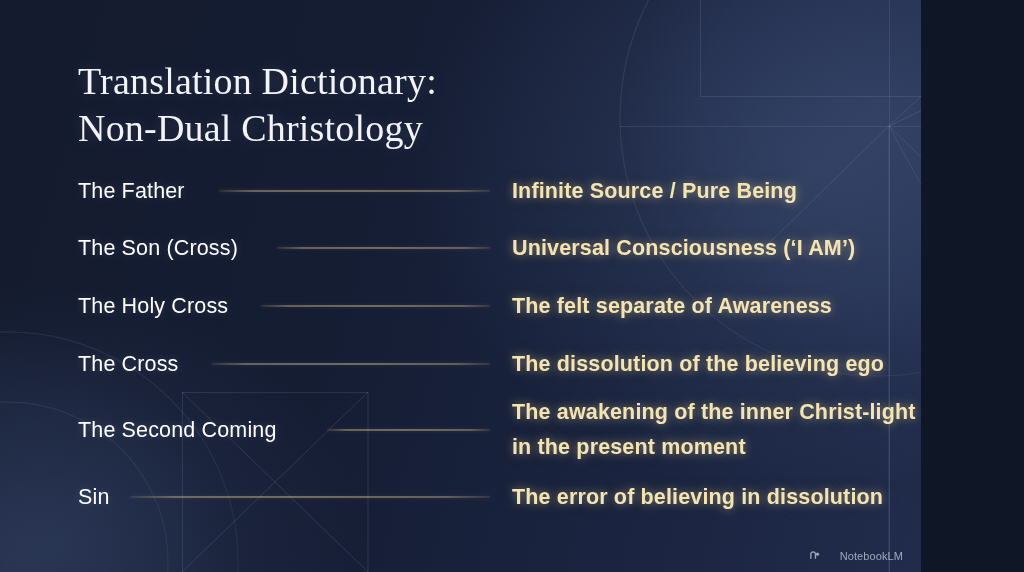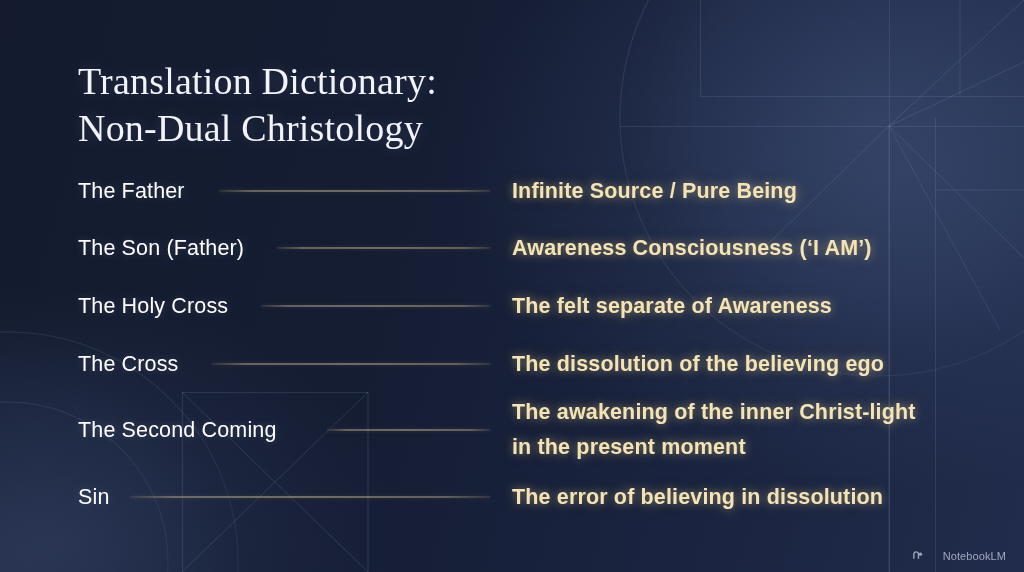--- a/index.html
+++ b/index.html
@@ -5,21 +5,21 @@
   html, body {
     margin: 0;
     padding: 0;
     background: #0f1626;
   }
   body {
     font-family: "Liberation Sans", sans-serif;
   }
   #slide {
     position: relative;
-    width: 1024px;
+    width: 921px;
     height: 572px;
     overflow: hidden;
     background:
       radial-gradient(ellipse 70% 90% at 88% 30%, rgba(58,74,110,0.55) 0%, rgba(30,40,66,0.0) 62%),
       radial-gradient(ellipse 55% 75% at 6% 95%, rgba(52,68,104,0.45) 0%, rgba(25,34,58,0.0) 60%),
       linear-gradient(105deg, #141b2e 0%, #151d33 38%, #1a2440 70%, #212c4c 100%);
   }
 
   
   #bg-geometry {
@@ -186,23 +186,23 @@
 
   <div class="rows">
 
     <div class="row" style="top:191px">
       <div class="term">The Father</div>
       <div class="connector" style="left:219px;width:271px"></div>
       <div class="meaning">Infinite Source / Pure Being</div>
     </div>
 
     <div class="row" style="top:248px">
-      <div class="term">The Son (Father)</div>
+      <div class="term">The Son (Cross)</div>
       <div class="connector" style="left:277px;width:213px"></div>
-      <div class="meaning">Awareness Consciousness (‘I AM’)</div>
+      <div class="meaning">Universal Consciousness (‘I AM’)</div>
     </div>
 
     <div class="row" style="top:306px">
       <div class="term">The Holy Cross</div>
       <div class="connector" style="left:261px;width:229px"></div>
       <div class="meaning">The felt separate of Awareness</div>
     </div>
 
     <div class="row" style="top:364px">
       <div class="term">The Cross</div>

